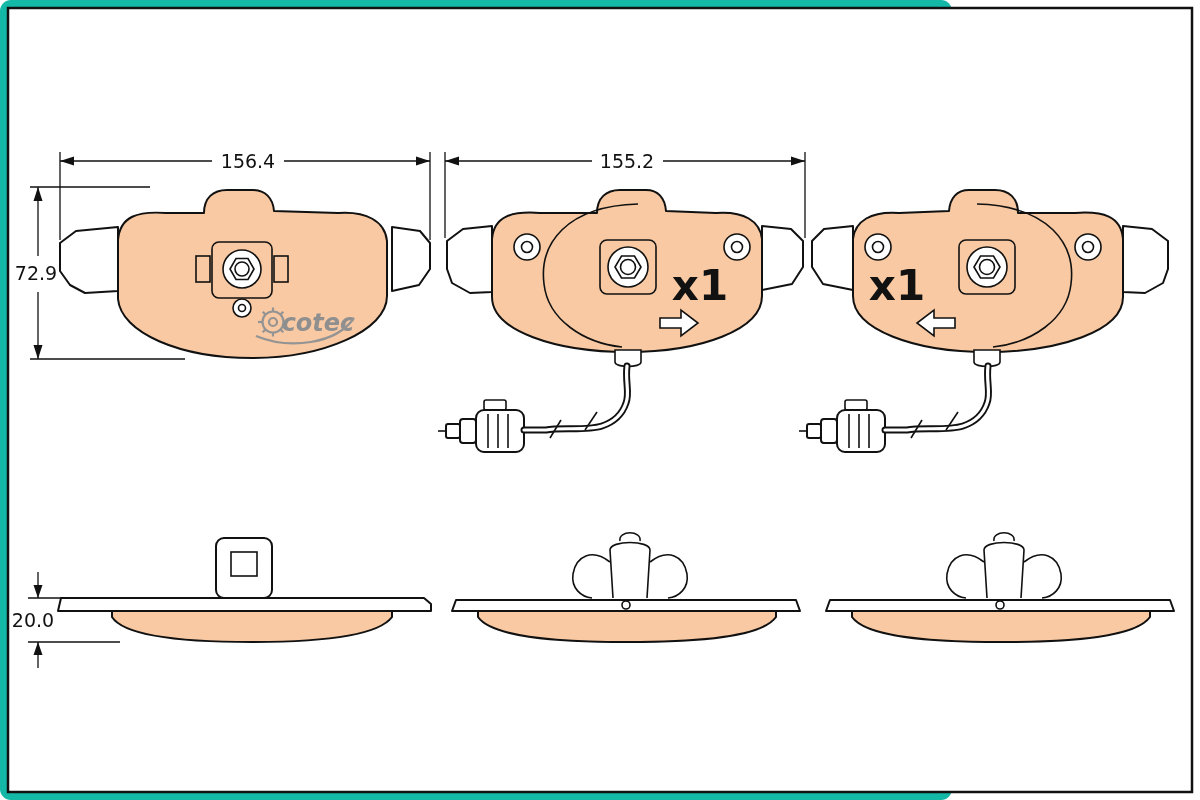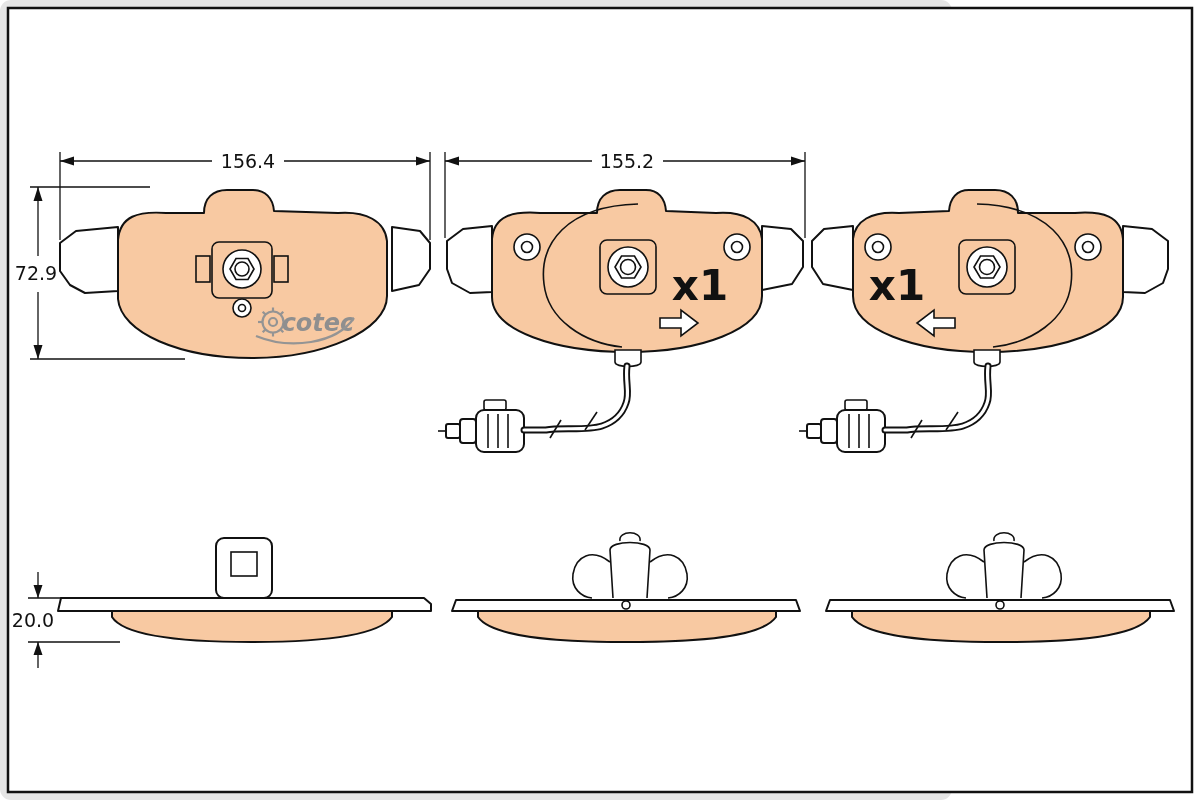--- a/index.html
+++ b/index.html
@@ -1,16 +1,16 @@
 <!DOCTYPE html>
 <html><head>
 <meta charset="utf-8">
 <style>
   html,body { margin:0; padding:0; background:#ffffff; }
-  .stage { width:952px; height:800px; position:relative; background:#e5e5e5;border-radius:11px; }
+  .stage { width:952px; height:800px; position:relative; background:#14b8a6;border-radius:11px; }
   svg { display:block; }
   text { font-family:"DejaVu Sans","Liberation Sans",sans-serif; }
   .dim-text { font-size:19px; fill:#111; }
   .qty-text { font-size:42px; font-weight:bold; fill:#111; }
   .logo-text { font-size:24px; font-style:italic; font-weight:bold; fill:#8f8f8f; }
   .outline   { fill:#ffffff; stroke:#111; stroke-width:2; stroke-linejoin:round; }
   .padfill   { stroke:#111; stroke-width:2; stroke-linejoin:round; }
   .thin      { fill:none; stroke:#111; stroke-width:1.6; }
   .thinw     { fill:#ffffff; stroke:#111; stroke-width:1.6; }
   .dim-line  { stroke:#111; stroke-width:1.3; fill:none; }

